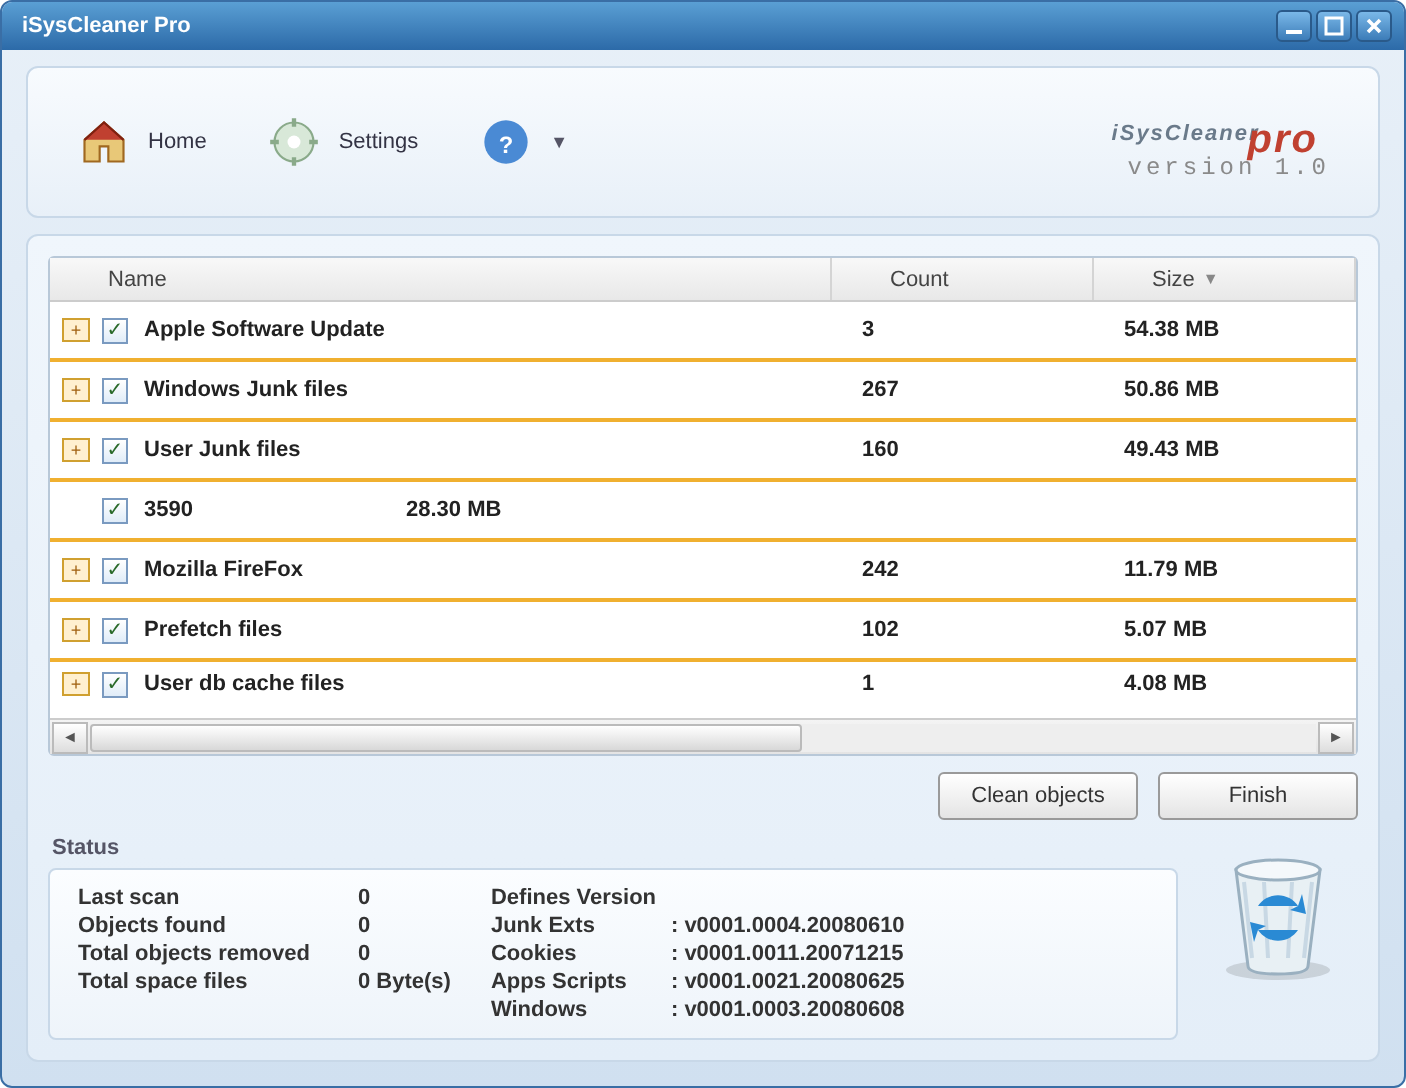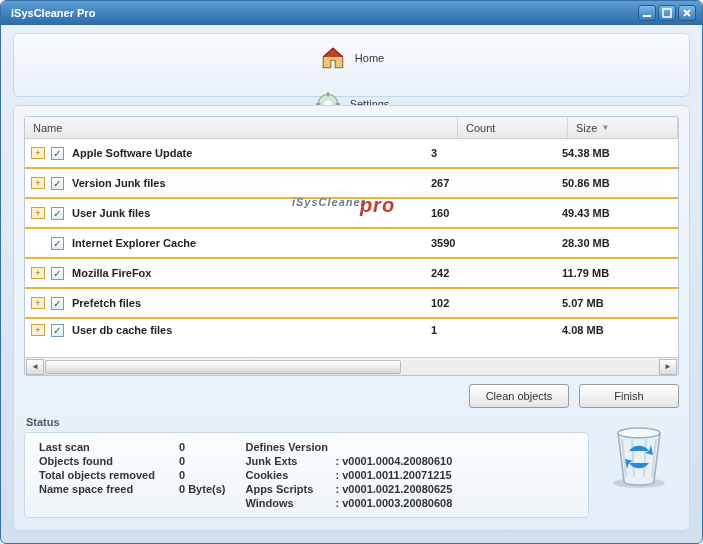--- a/index.html
+++ b/index.html
@@ -6,35 +6,35 @@
 body { background: #fff; width: 703px; height: 544px; overflow: hidden; }
 
 .window { width: 703px; height: 544px; border: 1px solid #3a6ea5; border-radius: 6px; overflow: hidden; background: linear-gradient(#e8f0f8, #d0e0f0); }
 
 .titlebar { height: 24px; background: linear-gradient(#5a9fd4, #2c6aa8); display: flex; align-items: center; padding: 0 6px; color: #fff; font-weight: bold; }
 .titlebar .title { flex: 1; padding-left: 4px; }
 .titlebar .tb-btn { width: 18px; height: 16px; margin-left: 2px; background: linear-gradient(#7ab8e8, #3c7cb8); border: 1px solid #2a5a8a; border-radius: 3px; display: flex; align-items: center; justify-content: center; color: #fff; font-size: 10px; cursor: pointer; }
 
 .content { padding: 8px 12px 12px 12px; height: calc(100% - 24px); display: flex; flex-direction: column; }
 
-.toolbar { height: 64px; display: flex; align-items: center; gap: 10px; padding: 6px 14px; background: linear-gradient(#f8fbfe, #e8f0f8); border: 1px solid #c8d8e8; border-radius: 6px; margin-bottom: 8px; flex-direction: column; }
+.toolbar { height: 76px; display: flex; align-items: center; gap: 10px; padding: 6px 14px; background: linear-gradient(#f8fbfe, #e8f0f8); border: 1px solid #c8d8e8; border-radius: 6px; margin-bottom: 8px; }
 .toolbar .tbtn { display: flex; align-items: center; gap: 8px; padding: 4px 10px; cursor: pointer; border-radius: 4px; }
 .toolbar .tbtn .ico { width: 28px; height: 28px; display: flex; align-items: center; justify-content: center; }
 .toolbar .tbtn span.lbl { color: #334; }
 .toolbar .spacer { flex: 1; }
 .brand { text-align: right; padding-right: 10px; }
 .brand .b1 { font-family: 'Courier New', monospace; font-size: 22px; font-style: italic; font-weight: bold; color: #6a7a8a; letter-spacing: 1px; position: relative; }
 .brand .b1 .pro { color: #c04030; font-size: 20px; position: relative; top: 6px; left: -6px; font-style: italic; }
 .brand .b2 { font-family: 'Courier New', monospace; font-size: 12px; color: #8a8a8a; letter-spacing: 2px; }
 
 .main-panel { flex: 1; background: linear-gradient(#f0f6fc, #e4eef8); border: 1px solid #c8d8e8; border-radius: 6px; padding: 10px; display: flex; flex-direction: column; min-height: 0; }
 
 .grid-wrap { border: 1px solid #b8c8d8; background: #fff; border-radius: 3px; display: flex; flex-direction: column; height: 260px; }
 .grid-header { display: flex; background: linear-gradient(#f8f8f8, #e8e8e8); border-bottom: 1px solid #ccc; height: 22px; }
-.gh { padding: 4px 8px; border-right: 1px solid #d4d4d4; color: #444; display: flex; align-items: center; gap: 4px; }
+.gh { padding: 4px 8px; border-right: 1px solid #d4d4d4; color: #444; display: flex; align-items: center; gap: 4px; margin-left: 21px; }
 .gh.name { flex: 1; }
 .gh.count { width: 110px; }
 .gh.size { width: 110px; }
 .grid-body { flex: 1; overflow: hidden; }
 .row { display: flex; align-items: center; height: 30px; border-bottom: 2px solid #f0b030; padding: 0 6px; }
 .row .exp { width: 14px; height: 12px; border: 1px solid #d0a030; background: #fff0d0; display: flex; align-items: center; justify-content: center; font-size: 9px; color: #a06010; margin-right: 6px; cursor: pointer; }
 .row .chk { width: 13px; height: 13px; border: 1px solid #7a9ac0; background: linear-gradient(#fff,#e0ecf8); margin-right: 8px; display: flex; align-items: center; justify-content: center; color: #2a6a2a; font-size: 10px; cursor: pointer; }
 .row .nm { flex: 1; font-weight: bold; color: #222; }
 .row .cnt { width: 110px; font-weight: bold; color: #222; }
 .row .sz { width: 110px; font-weight: bold; color: #222; margin-left: 21px; }
@@ -141,35 +141,34 @@
             <div class="row">
               <span class="exp">+</span>
               <span class="chk">✓</span>
               <span class="nm">Apple Software Update</span>
               <span class="cnt">3</span>
               <span class="sz">54.38 MB</span>
             </div>
             <div class="row">
               <span class="exp">+</span>
               <span class="chk">✓</span>
-              <span class="nm">Version Junk files</span>
+              <span class="nm">Windows Junk files</span>
               <span class="cnt">267</span>
               <span class="sz">50.86 MB</span>
             </div>
             <div class="row">
               <span class="exp">+</span>
               <span class="chk">✓</span>
               <span class="nm">User Junk files</span>
               <span class="cnt">160</span>
               <span class="sz">49.43 MB</span>
             </div>
             <div class="row indent">
               <span class="exp">+</span>
               <span class="chk">✓</span>
-              <span class="nm">Internet Explorer Cache</span>
               <span class="cnt">3590</span>
               <span class="sz">28.30 MB</span>
             </div>
             <div class="row">
               <span class="exp">+</span>
               <span class="chk">✓</span>
               <span class="nm">Mozilla FireFox</span>
               <span class="cnt">242</span>
               <span class="sz">11.79 MB</span>
             </div>
@@ -217,21 +216,21 @@
                 </div>
                 <div>
                   <span class="k">Objects found</span>
                   <span class="v">0</span>
                 </div>
                 <div>
                   <span class="k">Total objects removed</span>
                   <span class="v">0</span>
                 </div>
                 <div>
-                  <span class="k">Name space freed</span>
+                  <span class="k">Total space files</span>
                   <span class="v">0 Byte(s)</span>
                 </div>
               </div>
             <div class="status-col defs">
               <div>
                   <span class="k">Defines Version</span>
                 </div>
 
             <div>
                   <span class="k">Junk Exts</span>

